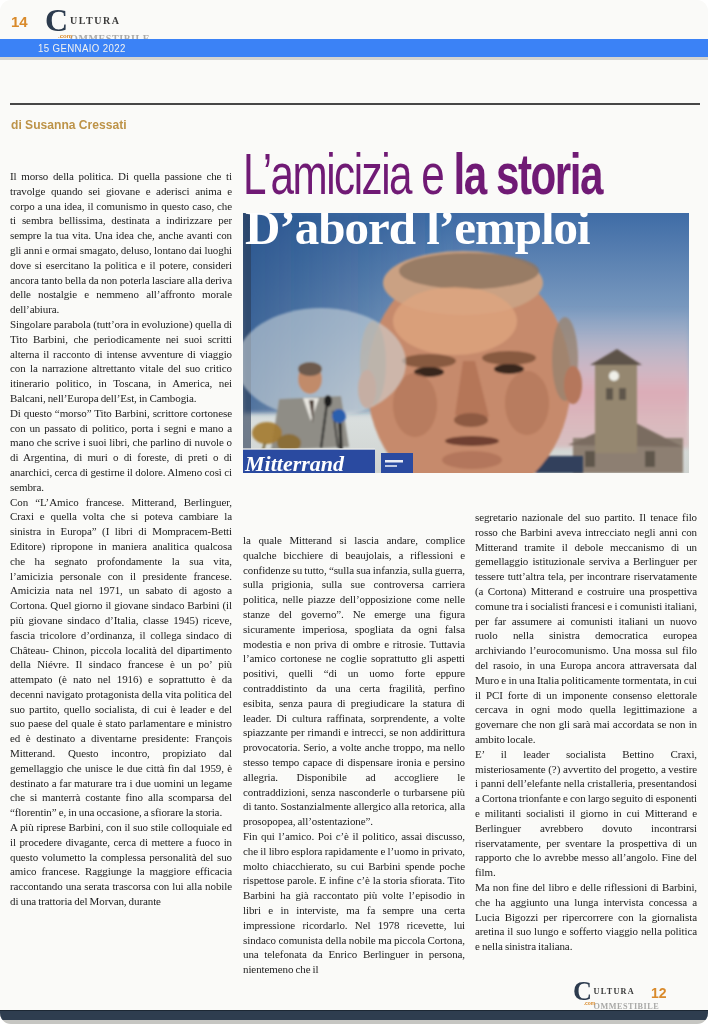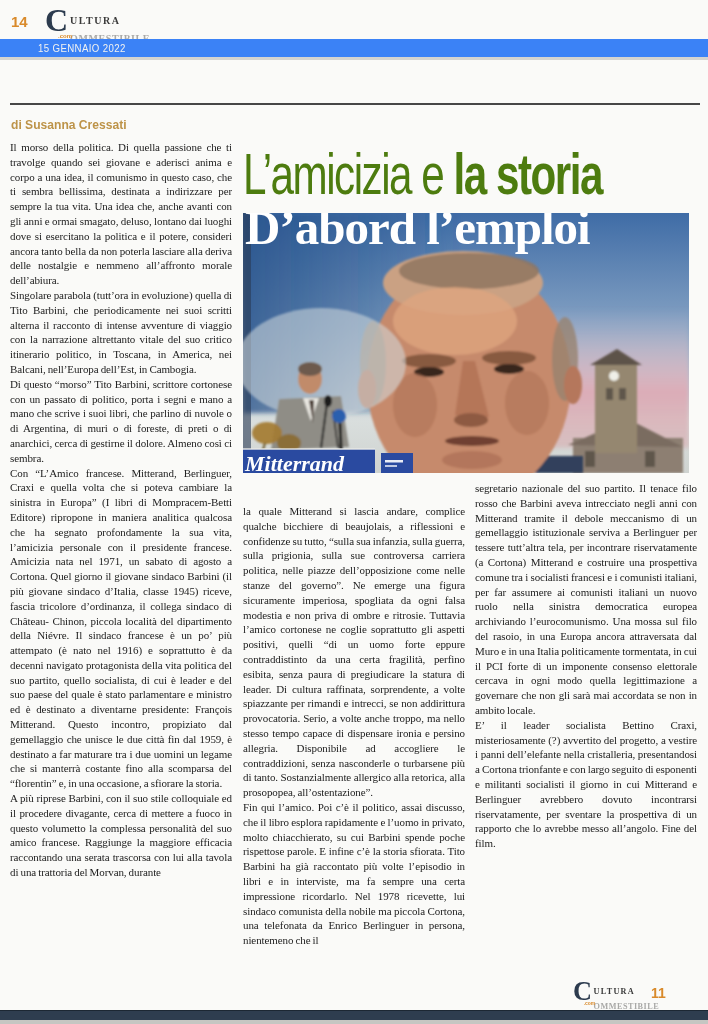--- a/index.html
+++ b/index.html
@@ -1,19 +1,20 @@
 <!DOCTYPE html>
 <html lang="it"><head>
 <meta charset="utf-8">
 <style>
   html,body{margin:0;padding:0;}
   .page{
     position:relative; width:708px; height:1024px;
     background:#fafaf8; overflow:hidden;
     font-family:"Liberation Serif", serif;
+    border-radius:11px;
   }
   
   .page-num{ position:absolute; font-family:"Liberation Sans",sans-serif;
     font-weight:bold; color:#d98a2b; }
   .page-num-top{ left:11px; top:13px; font-size:15px; }
   .page-num-bottom{ left:651px; top:985px; font-size:14px; }
   .logo{ position:absolute; }
   .logo-c{ font-family:"Liberation Serif",serif; font-weight:bold;
     color:#2c3b4e; font-size:32px; line-height:26px; float:left; margin-right:2px;}
   .logo-lines{ float:left; padding-top:3px; font-family:"Liberation Serif",serif; }
@@ -30,30 +31,30 @@
     transform:scaleX(0.92); transform-origin:left; }
   .bar-shadow{ position:absolute; left:0; top:57px; width:708px; height:3px;
     background:#d4d4d0; }
   .rule{ position:absolute; left:10px; top:103px; width:690px; height:2px;
     background:#474747; }
   .byline{ position:absolute; left:11px; top:117px; color:#bd9348;
     font-family:"Liberation Sans",sans-serif; font-size:13px; font-weight:bold;
     transform:scaleX(0.93); transform-origin:left;}
   
   .headline{ position:absolute; left:243px; top:144px; width:460px; height:66px;
-    white-space:nowrap; color:#4d7c0f; }
+    white-space:nowrap; color:#701a75; }
   .headline-inner{ display:inline-block; transform:scaleX(0.74);
     transform-origin:left top; font-family:"Liberation Sans",sans-serif;
     font-size:57px; letter-spacing:-2px; line-height:60px;}
   .headline-light{ font-weight:400; }
   .headline-bold{ font-weight:700; }
   
   .col{ position:absolute; width:222px; overflow:hidden;
     font-size:11px; line-height:14.8px; letter-spacing:-0.1px; word-spacing:-0.5px;
-    text-align:justify; color:#222; }
+    text-align:justify; color:#222;margin-top:29px; }
   .col p{ margin:0; }
   .col-1{ left:10px;  top:140px; height:822px; }
   .col-2{ left:243px; top:504px; height:524px; }
   .col-3{ left:475px; top:481px; height:524px; }
   
   .photo{ position:absolute; left:243px; top:213px; width:446px; height:260px;
     overflow:hidden; background:#6c8cb4; }
   
   .footer-bar{ position:absolute; left:0; top:1010px; width:708px; height:9px;
     background:#2e3d4f; border-top:1px solid #1c2733; }
@@ -184,38 +185,39 @@
 
       <text x="2" y="31" font-family="Liberation Serif, serif" font-weight="bold" font-size="49" letter-spacing="-1" fill="#ffffff">D’abord l’emploi</text>
     </svg>
   </div>
 
   <div class="col col-1">
     <p>Il morso della politica. Di quella passione che ti travolge quando sei giovane e aderisci anima e corpo a una idea, il comunismo in questo caso, che ti sembra bellissima, destinata a indirizzare per sempre la tua vita. Una idea che, anche avanti con gli anni e ormai smagato, deluso, lontano dai luoghi dove si esercitano la politica e il potere, consideri ancora tanto bella da non poterla lasciare alla deriva delle nostalgie e nemmeno all’affronto morale dell’abiura.</p>
     <p>Singolare parabola (tutt’ora in evoluzione) quella di Tito Barbini, che periodicamente nei suoi scritti alterna il racconto di intense avventure di viaggio con la narrazione altrettanto vitale del suo critico itinerario politico, in Toscana, in America, nei Balcani, nell’Europa dell’Est, in Cambogia.</p>
     <p>Di questo “morso” Tito Barbini, scrittore cortonese con un passato di politico, porta i segni e mano a mano che scrive i suoi libri, che parlino di nuvole o di Argentina, di muri o di foreste, di preti o di anarchici, cerca di gestirne il dolore. Almeno così ci sembra.</p>
     <p>Con “L’Amico francese. Mitterand, Berlinguer, Craxi e quella volta che si poteva cambiare la sinistra in Europa” (I libri di Mompracem-Betti Editore) ripropone in maniera analitica qualcosa che ha segnato profondamente la sua vita, l’amicizia personale con il presidente francese. Amicizia nata nel 1971, un sabato di agosto a Cortona. Quel giorno il giovane sindaco Barbini (il più giovane sindaco d’Italia, classe 1945) riceve, fascia tricolore d’ordinanza, il collega sindaco di Château- Chinon, piccola località del dipartimento della Niévre. Il sindaco francese è un po’ più attempato (è nato nel 1916) e soprattutto è da decenni navigato protagonista della vita politica del suo partito, quello socialista, di cui è leader e del suo paese del quale è stato parlamentare e ministro ed è destinato a diventarne presidente: François Mitterand. Questo incontro, propiziato dal gemellaggio che unisce le due città fin dal 1959, è destinato a far maturare tra i due uomini un legame che si manterrà costante fino alla scomparsa del “florentin” e, in una occasione, a sfiorare la storia.</p>
-    <p>A più riprese Barbini, con il suo stile colloquiale ed il procedere divagante, cerca di mettere a fuoco in questo volumetto la complessa personalità del suo amico francese. Raggiunge la maggiore efficacia raccontando una serata trascorsa con lui alla tavola di una trattoria del Morvan, durante</p>
+    <p>A più riprese Barbini, con il suo stile colloquiale ed il procedere divagante, cerca di mettere a fuoco in questo volumetto la complessa personalità del suo amico francese. Raggiunge la maggiore efficacia raccontando una serata trascorsa con lui alla nobile di una trattoria del Morvan, durante</p>
   </div>
 
   <div class="col col-2">
     <p>la quale Mitterand si lascia andare, complice qualche bicchiere di beaujolais, a riflessioni e confidenze su tutto, “sulla sua infanzia, sulla guerra, sulla prigionia, sulla sue controversa carriera politica, nelle piazze dell’opposizione come nelle stanze del governo”. Ne emerge una figura sicuramente imperiosa, spogliata da ogni falsa modestia e non priva di ombre e ritrosie. Tuttavia l’amico cortonese ne coglie soprattutto gli aspetti positivi, quelli “di un uomo forte eppure contraddistinto da una certa fragilità, perfino esibita, senza paura di pregiudicare la statura di leader. Di cultura raffinata, sorprendente, a volte spiazzante per rimandi e intrecci, se non addirittura provocatoria. Serio, a volte anche troppo, ma nello stesso tempo capace di dispensare ironia e persino allegria. Disponibile ad accogliere le contraddizioni, senza nasconderle o turbarsene più di tanto. Sostanzialmente allergico alla retorica, alla prosopopea, all’ostentazione”.</p>
     <p>Fin qui l’amico. Poi c’è il politico, assai discusso, che il libro esplora rapidamente e l’uomo in privato, molto chiacchierato, su cui Barbini spende poche rispettose parole. E infine c’è la storia sfiorata. Tito Barbini ha già raccontato più volte l’episodio in libri e in interviste, ma fa sempre una certa impressione ricordarlo. Nel 1978 ricevette, lui sindaco comunista della nobile ma piccola Cortona, una telefonata da Enrico Berlinguer in persona, nientemeno che il</p>
   </div>
 
   <div class="col col-3">
     <p>segretario nazionale del suo partito. Il tenace filo rosso che Barbini aveva intrecciato negli anni con Mitterand tramite il debole meccanismo di un gemellaggio istituzionale serviva a Berlinguer per tessere tutt’altra tela, per incontrare riservatamente (a Cortona) Mitterand e costruire una prospettiva comune tra i socialisti francesi e i comunisti italiani, per far assumere ai comunisti italiani un nuovo ruolo nella sinistra democratica europea archiviando l’eurocomunismo. Una mossa sul filo del rasoio, in una Europa ancora attraversata dal Muro e in una Italia politicamente tormentata, in cui il PCI forte di un imponente consenso elettorale cercava in ogni modo quella legittimazione a governare che non gli sarà mai accordata se non in ambito locale.</p>
     <p>E’ il leader socialista Bettino Craxi, misteriosamente (?) avvertito del progetto, a vestire i panni dell’elefante nella cristalleria, presentandosi a Cortona trionfante e con largo seguito di esponenti e militanti socialisti il giorno in cui Mitterand e Berlinguer avrebbero dovuto incontrarsi riservatamente, per sventare la prospettiva di un rapporto che lo avrebbe messo all’angolo. Fine del film.</p>
+    <p>Ma non fine del libro e delle riflessioni di Barbini, che ha aggiunto una lunga intervista concessa a Lucia Bigozzi per ripercorrere con la giornalista aretina il suo lungo e sofferto viaggio nella politica e nella sinistra italiana.</p>
   </div>
 
   <div class="logo logo-bottom">
     <span class="logo-c">C</span>
     <span class="logo-lines">
       <span class="logo-l1">ULTURA</span><br>
       <span class="logo-l2">OMMESTIBILE</span>
     </span>
     <span class="logo-com">.com</span>
   </div>
-  <div class="page-num page-num-bottom">11</div>
+  <div class="page-num page-num-bottom">12</div>
   <div class="footer-bar"></div>
   <div class="footer-strip"></div>
 
 </div>
 
 </body></html>

